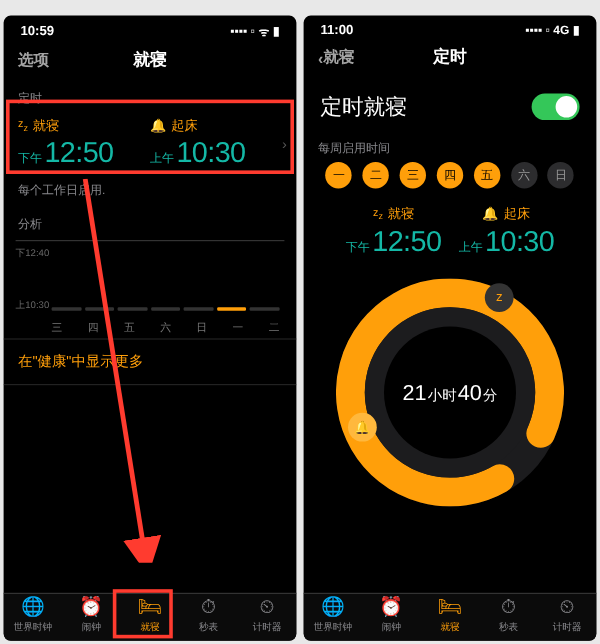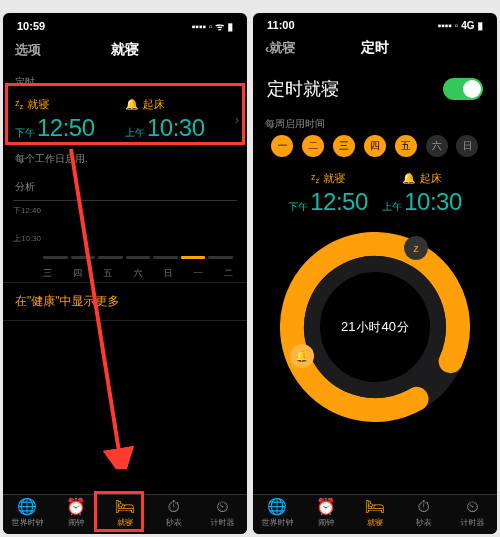--- a/index.html
+++ b/index.html
@@ -230,21 +230,21 @@
     position: absolute;
     inset: 24px;
     border-radius: 50%;
     background: #1c1c1e;
   }
   .dial-arc {
     position: absolute;
     inset: 0;
   }
   .dial-text { font-size: 12px; color: #fff; display:flex; align-items:baseline; gap:1px;}
-  .dial-text .n { font-size: 13px; }
+  .dial-text .n { font-size: 18px; }
   .knob {
     position: absolute;
     width: 24px;
     height: 24px;
     border-radius: 50%;
     display: flex;
     align-items: center;
     justify-content: center;
     font-size: 11px;
   }
@@ -303,21 +303,21 @@
     <span class="chevron">›</span>
   </div>
 
   <div class="sub-label">每个工作日启用.</div>
 
   <div class="section-label">分析</div>
 
   <div class="chart-wrap">
     <div class="chart">
       <span class="axis-l" style="top:4px;">下12:40</span>
-      <span class="axis-l" style="bottom:36px;">上10:30</span>
+      <span class="axis-l" style="bottom:20px;">上10:30</span>
       <div class="row-markers">
         <div class="marker dim"></div>
           <div class="marker dim"></div>
           <div class="marker dim"></div>
         <div class="marker dim"></div>
           <div class="marker dim"></div>
           <div class="marker"></div>
           <div class="marker dim"></div>
       </div>
       <div class="days">

